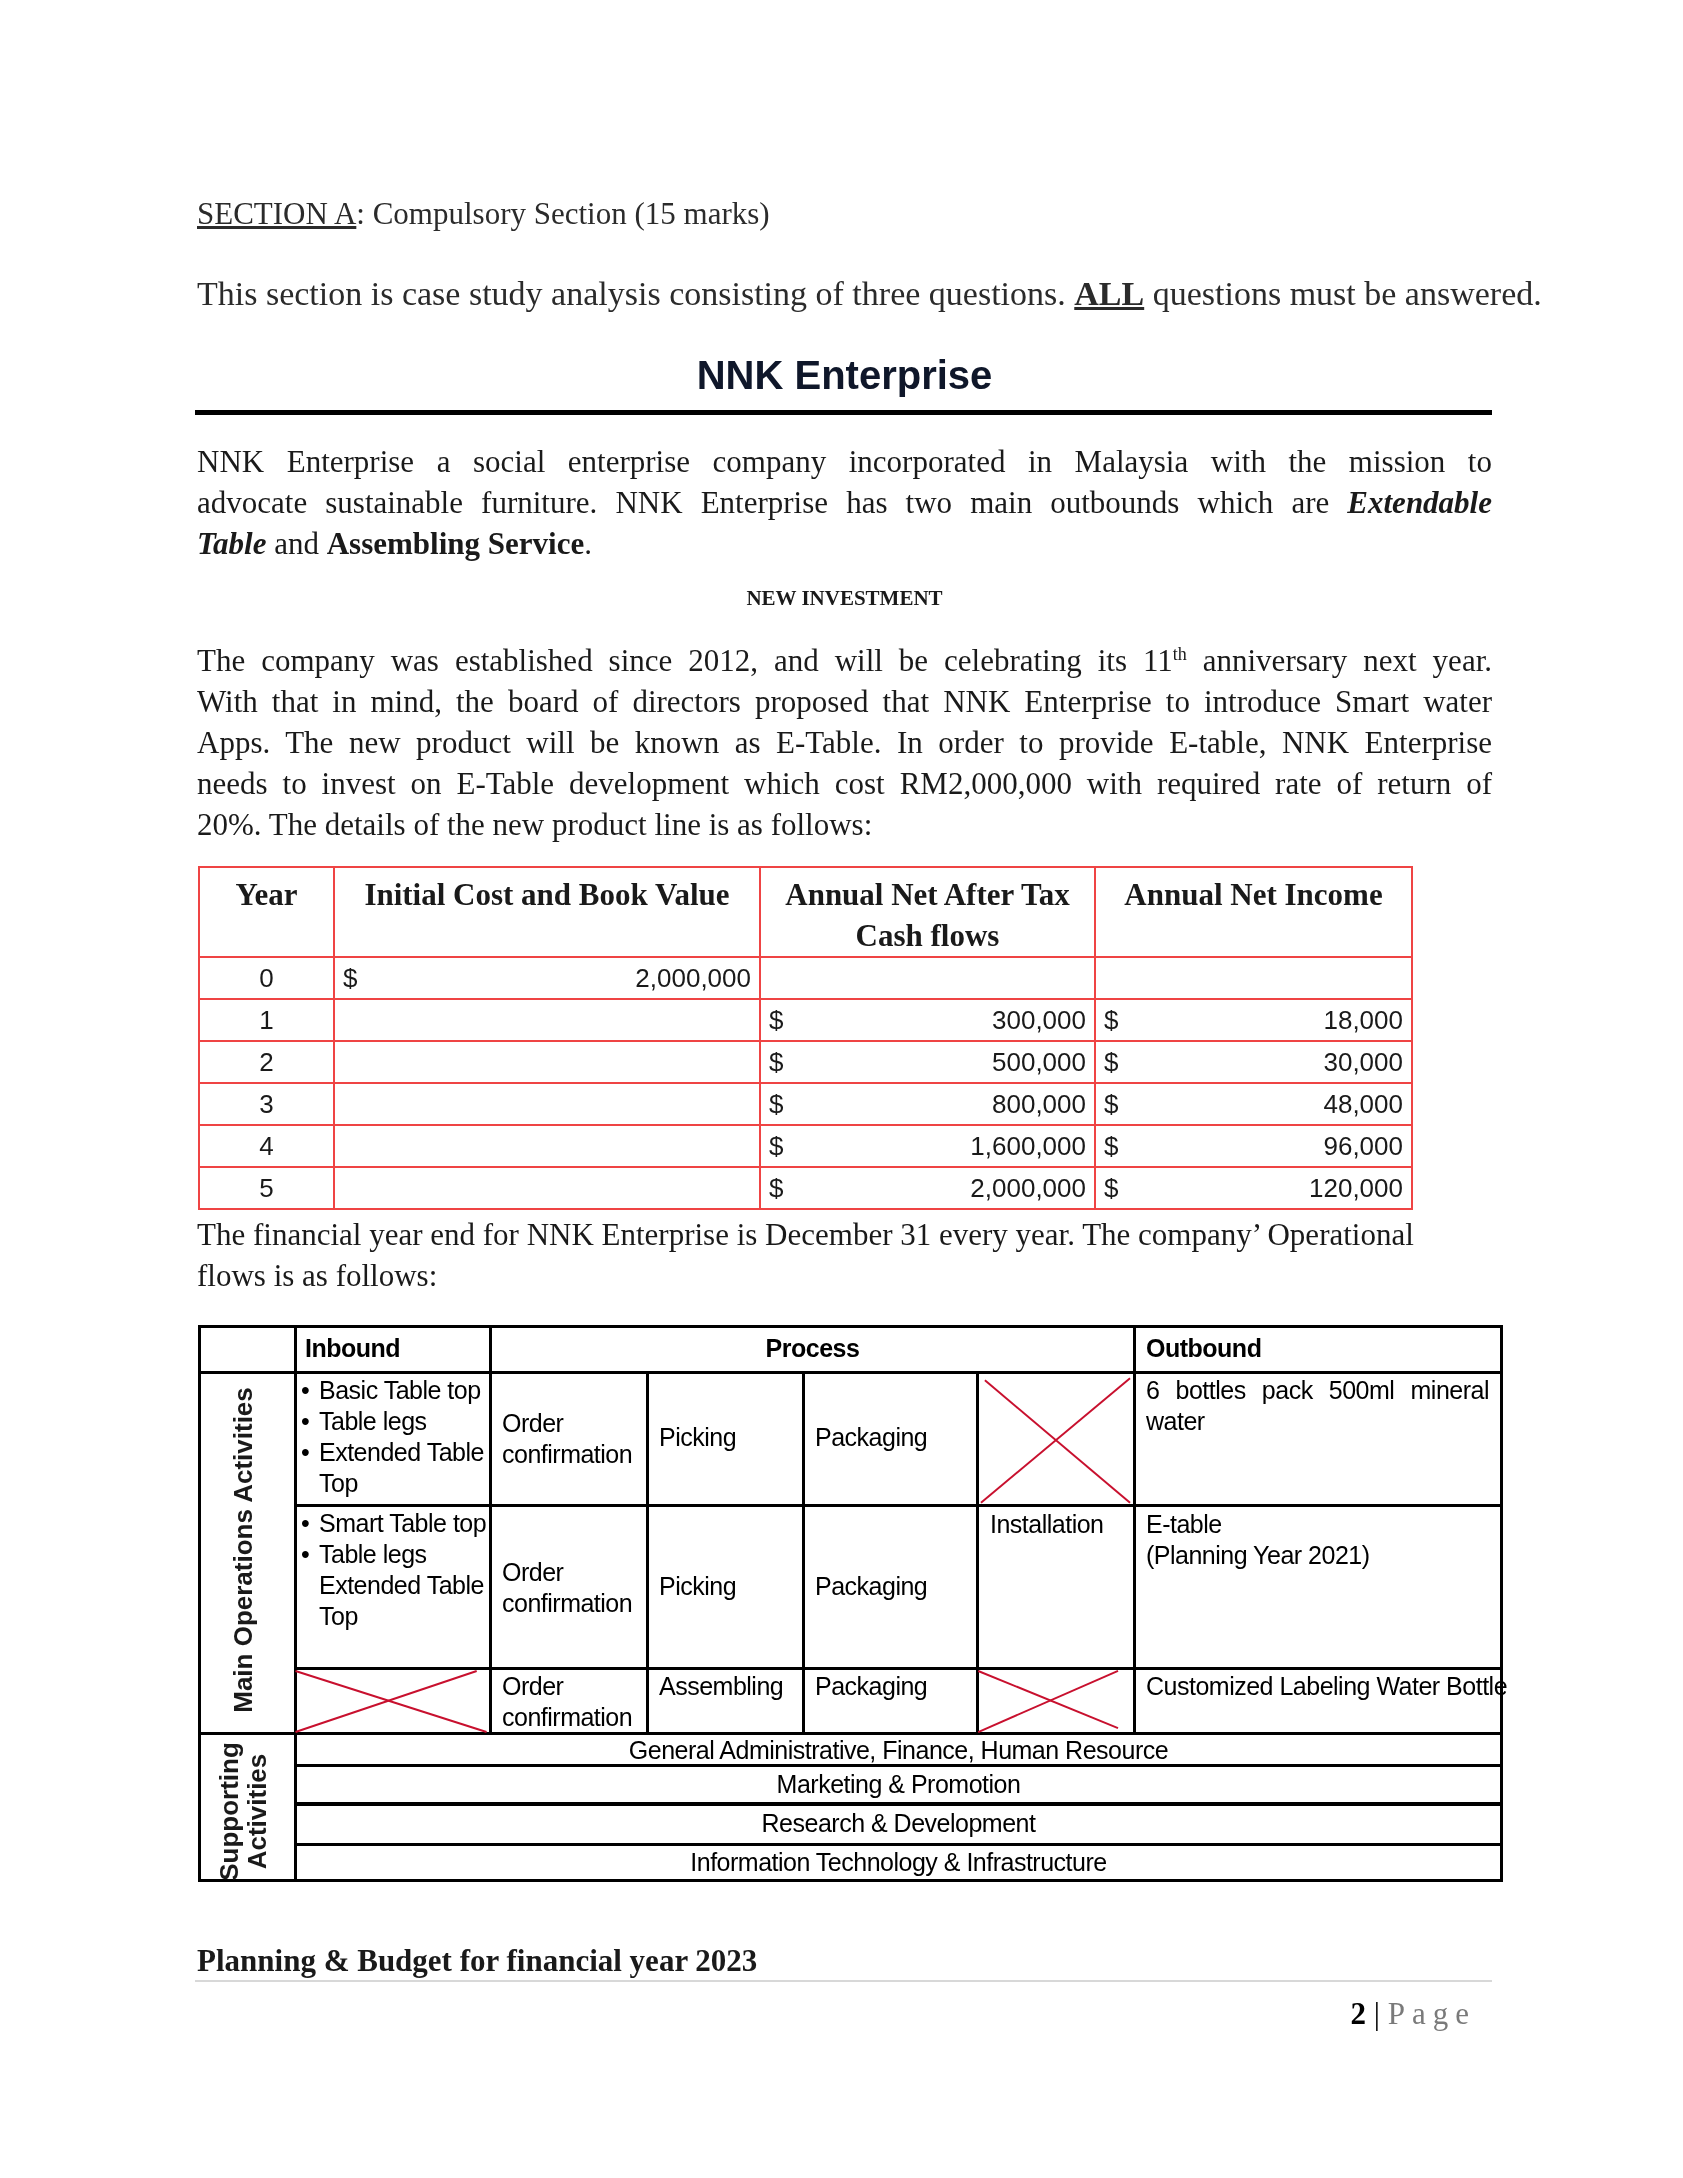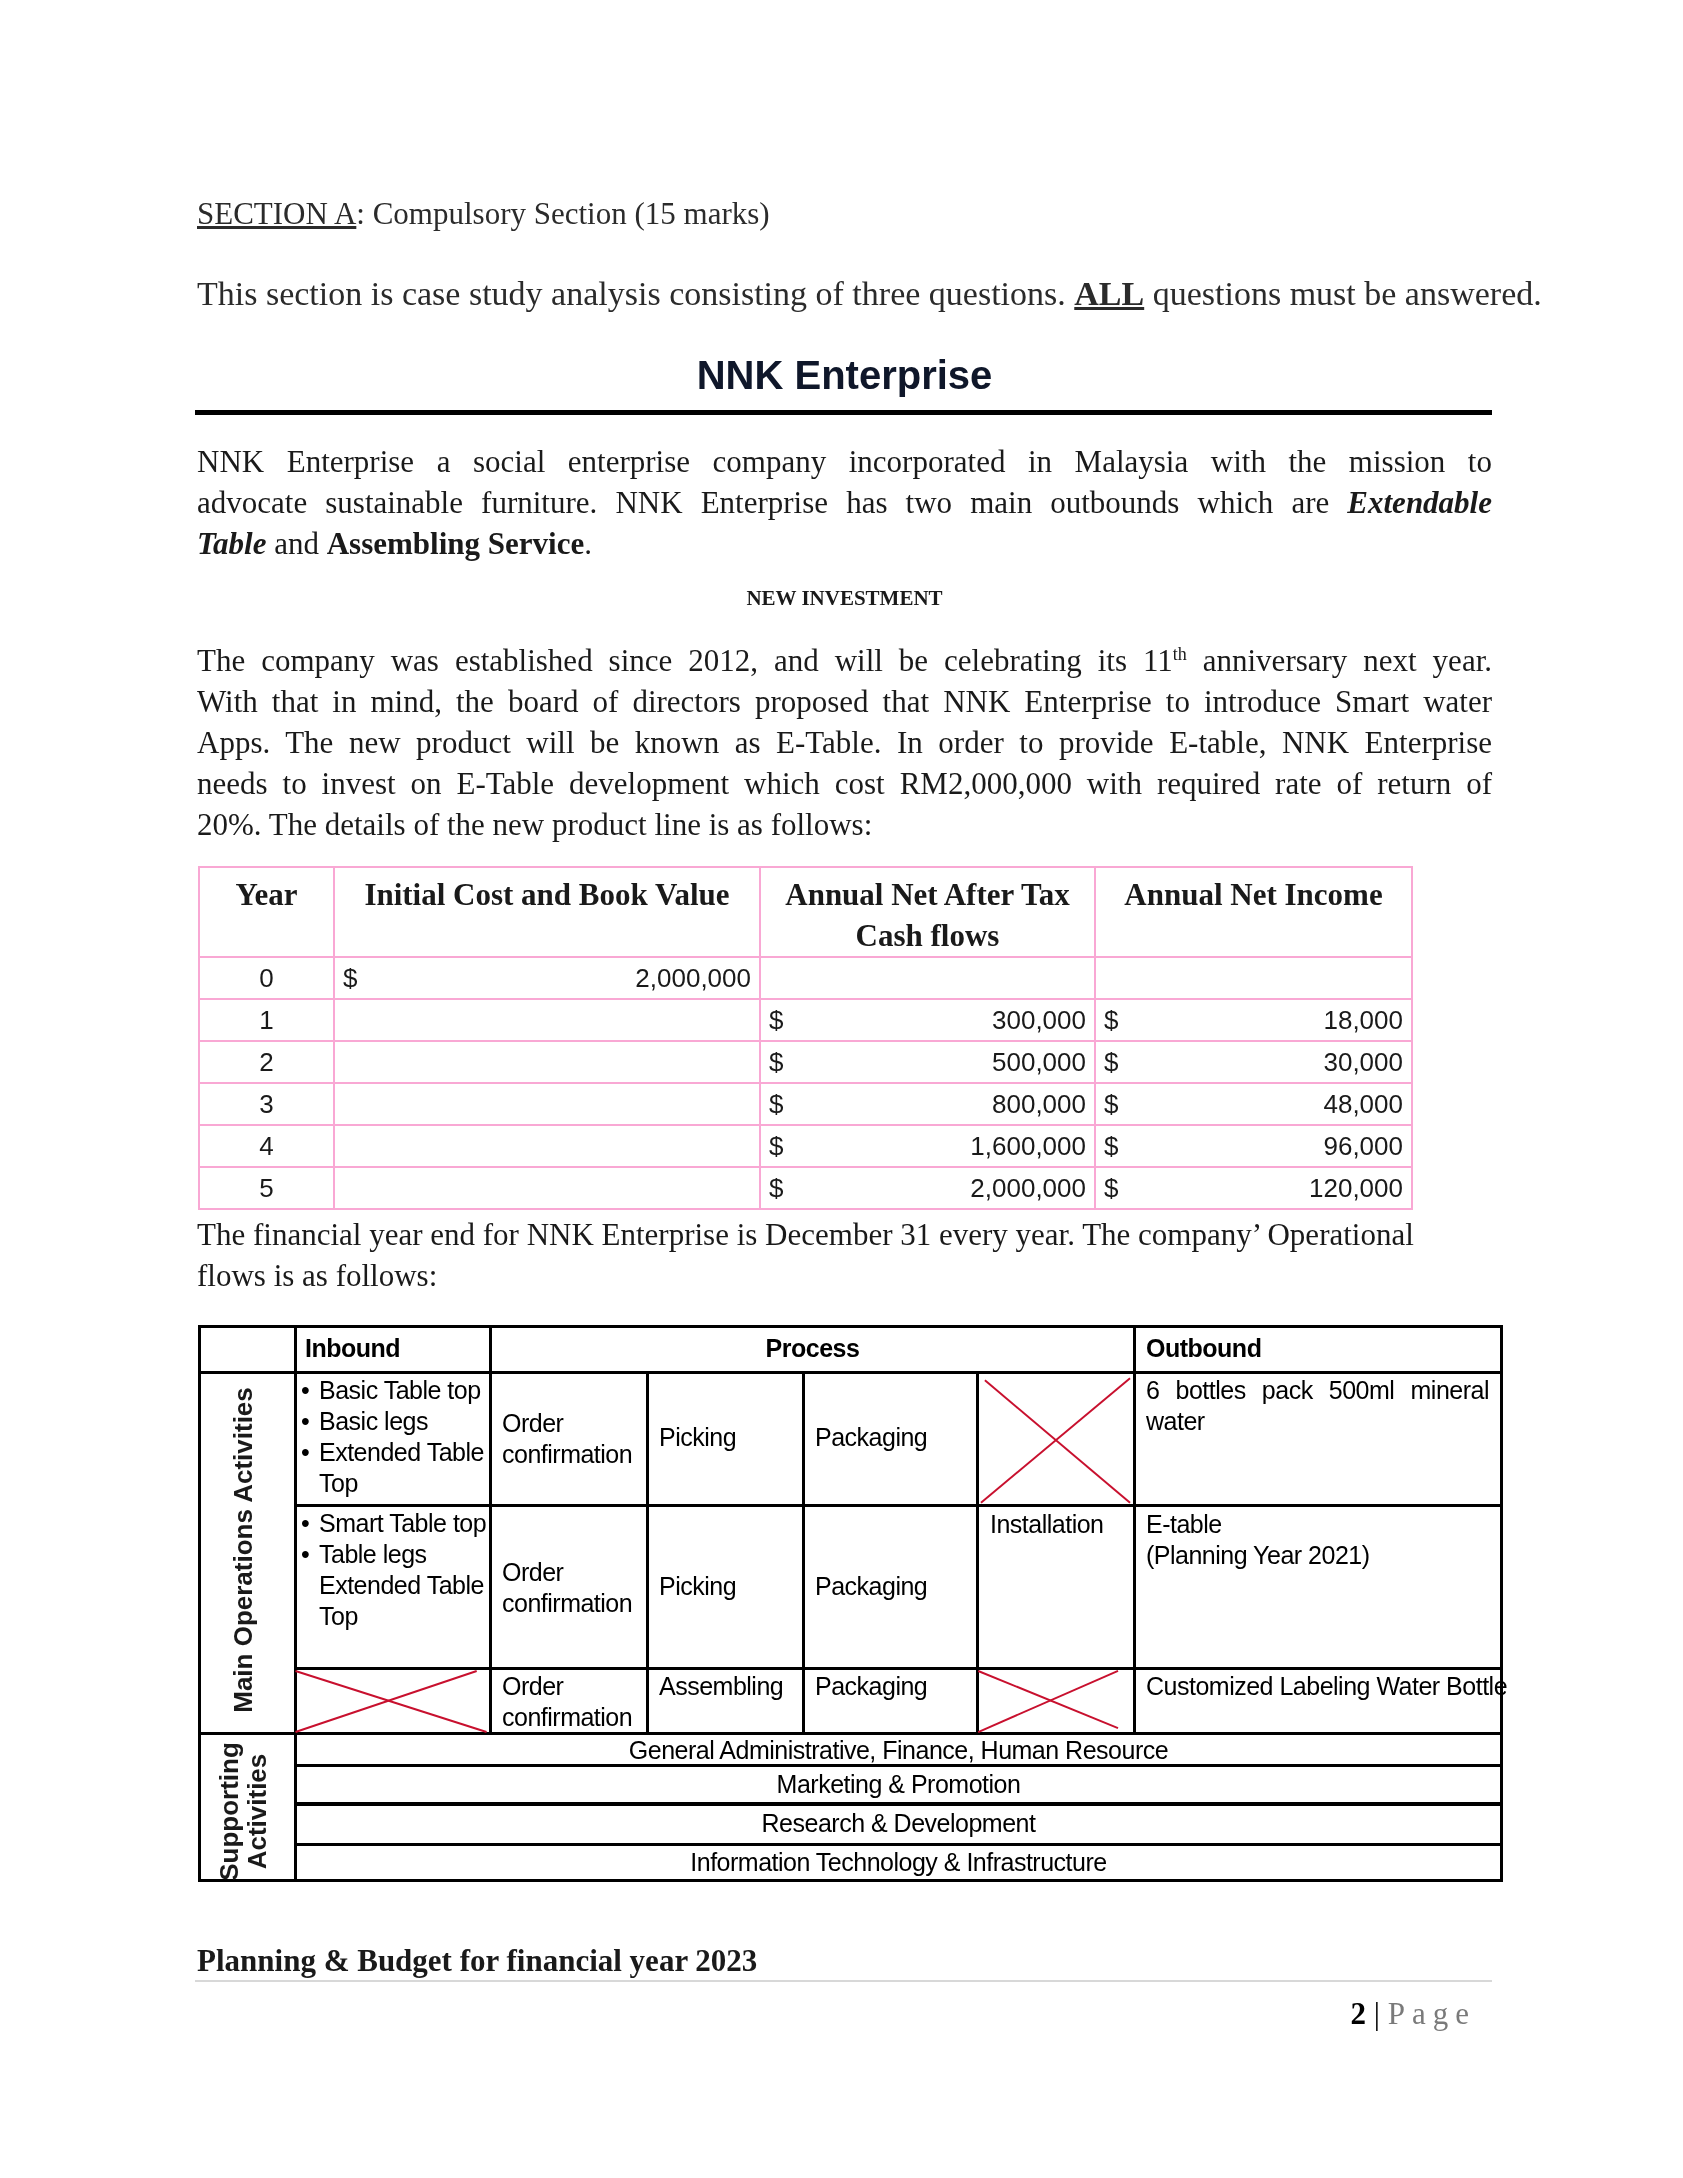--- a/index.html
+++ b/index.html
@@ -14,21 +14,21 @@
            font-weight:bold; font-size:40px; color:#0f172a; }
   .title-rule { left:195px; top:410px; width:1297px; height:5px; background:#000; }
   .para { left:197px; width:1295px; font-size:31px; line-height:41px; text-align:justify; color:#1a1a1a; }
   .para .line { display:block; text-align:justify; text-align-last:justify; white-space:nowrap; }
   .para .line.last { text-align-last:left; }
   .subhead { left:197px; width:1295px; top:586px; text-align:center; font-size:21px; font-weight:bold; }
   sup { font-size:18px; line-height:0; }
 
   
   .inv { left:198px; top:866px; border-collapse:collapse; font-size:29px; }
-  .inv td, .inv th { border:2px solid #f9a8d4; padding:0 8px; height:40px; vertical-align:middle; }
+  .inv td, .inv th { border:2px solid #ef4444; padding:0 8px; height:40px; vertical-align:middle; }
   .inv th { font-family:"Liberation Serif", serif; font-weight:bold; font-size:31px; vertical-align:top;
             padding-top:6px; height:77px; line-height:41px; }
   .inv td { font-family:"Liberation Sans", "DejaVu Sans", sans-serif; font-size:26px; }
   .inv .c-year { width:117px; text-align:center; }
   .inv .c-init { width:408px; }
   .inv .c-cash { width:317px; }
   .inv .c-inc { width:299px; }
   .money { display:flex; justify-content:space-between; }
 
   .para2 { left:197px; width:1295px; top:1214px; font-size:31px; line-height:41px; }
@@ -218,21 +218,21 @@
 
   <div class="vert" style="left:-135px;top:210px;width:362px;height:30px;">Main Operations Activities</div>
   <div class="vert" style="left:-27px;top:457px;width:147px;height:59px;">
     <div>Supporting</div>
       <div>Activities</div>
   </div>
 
   <div class="cell" style="left:101px;top:50px;width:188px;">
     <ul>
       <li>Basic Table top</li>
-      <li>Basic legs</li>
+      <li>Table legs</li>
       <li>Extended Table Top</li>
     </ul>
   </div>
   <div class="cell" style="left:304px;top:83px;width:139px;">Order confirmation</div>
   <div class="cell" style="left:461px;top:97px;">Picking</div>
   <div class="cell" style="left:617px;top:97px;">Packaging</div>
   <svg class="x" style="left:781px;top:49px;" width="153" height="131" viewBox="0 0 155 132">
     <line x1="6" y1="6" x2="153" y2="130" stroke="#c8102e" stroke-width="2"></line>
     <line x1="153" y1="4" x2="2" y2="130" stroke="#c8102e" stroke-width="2"></line>
   </svg>

